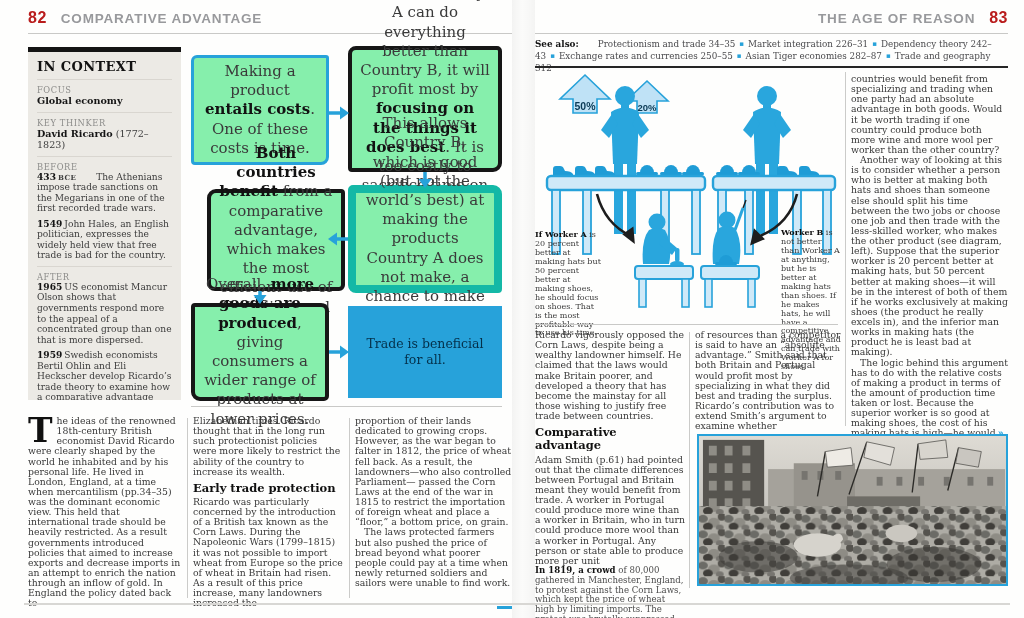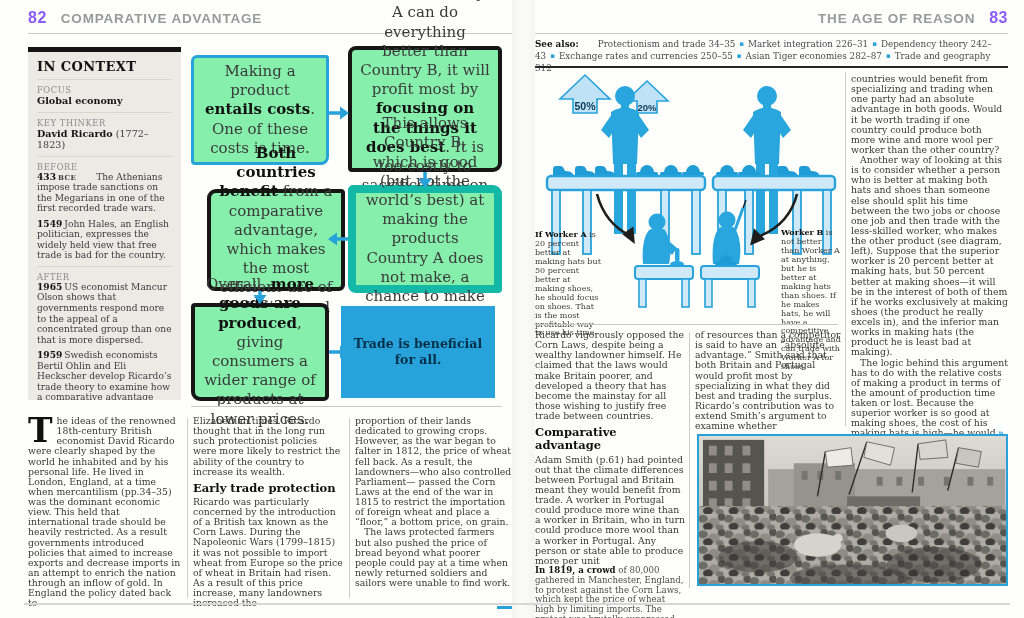--- a/index.html
+++ b/index.html
@@ -1,21 +1,21 @@
 <!DOCTYPE html>
 <html><head>
 <meta charset="utf-8">
 <style>
   html,body{margin:0;padding:0;background:#ffffff;}
   #spread{position:relative;width:1024px;height:618px;background:#fefefd;overflow:hidden;
           font-family:"DejaVu Serif",serif;color:#2f2f2f;}
   
   .pg-header{position:absolute;top:9px;display:flex;align-items:baseline;gap:14px;
              font-family:"Liberation Sans",sans-serif;font-weight:bold;}
-  .pg-num{font-size:16px;color:#8b5cf6;letter-spacing:.5px;}
+  .pg-num{font-size:16px;color:#b91c1c;letter-spacing:.5px;}
   .pg-title{font-size:13.5px;color:#98999c;letter-spacing:.8px;}
   .rule{position:absolute;height:1px;background:#c9c9c7;}
   .rule-dark{position:absolute;height:2px;background:#262626;}
   .vrule{position:absolute;width:1px;background:#cbcbc9;}
   
   #ctx{position:absolute;left:28px;top:47px;width:153px;height:353px;box-sizing:border-box;
        background:#eceae5;border-top:5px solid #141414;padding:7px 9px 6px 9px;overflow:hidden;}
   .ctx-title{font-size:13px;font-weight:bold;color:#111;letter-spacing:.4px;}
   .ctx-div{height:1px;background:#d9d6d0;margin:5px 0;}
   .ctx-label{font-size:8.3px;color:#8b8b89;letter-spacing:.6px;}
@@ -27,22 +27,22 @@
   .era:empty{margin:0;display:none;}
   
   .fc{position:absolute;box-sizing:border-box;background:#86efac;display:flex;align-items:center;
       justify-content:center;text-align:center;padding:5px 8px;font-size:15px;line-height:1.28;color:#3a3a3a;}
   .fc b{color:#121212;}
   #fc1{left:191px;top:55px;width:138px;height:110px;border:3px solid #27a2da;border-radius:6px 3px 8px 4px;}
   #fc2{left:348px;top:46px;width:154px;height:126px;border:4px solid #161616;border-radius:8px 5px 9px 4px;}
   #fc4{left:348px;top:185px;width:154px;height:108px;border:8px solid #14b8a6;border-radius:5px 9px 4px 8px;}
   #fc3{left:207px;top:189px;width:138px;height:102px;border:4px solid #161616;border-radius:9px 4px 6px 8px;}
   #fc5{left:191px;top:303px;width:138px;height:98px;border:4px solid #161616;border-radius:4px 8px 5px 9px;}
-  #fc6{left:341px;top:306px;width:154px;height:92px;background:#27a2da;color:#04304a;
-       font-weight:bold;font-size:12.5px;line-height:1.3;border:none;}
+  #fc6{left:348px;top:306px;width:154px;height:92px;background:#27a2da;color:#04304a;
+       font-weight:normal;font-size:12.5px;line-height:1.3;border:none;}
   
   .col{position:absolute;font-size:9.3px;line-height:1.09;color:#383838;text-align:left;}
   .col p{margin:0;}
   .col p.indent{text-indent:9px;}
   .subhead{font-size:11.5px;font-weight:bold;color:#101010;margin:5px 0 2px 0;line-height:1.15;}
   .dropcap{float:left;font-size:33px;line-height:25px;font-weight:bold;color:#101010;padding:2px 4px 0 0;}
   .caption{margin-top:13px;font-size:8.6px;line-height:1.14;color:#4c4c4c;}
   .caption b{color:#111;}
   
   #see-also{position:absolute;left:535px;top:39px;width:473px;font-size:8.8px;line-height:1.35;color:#4a4a4d;}

